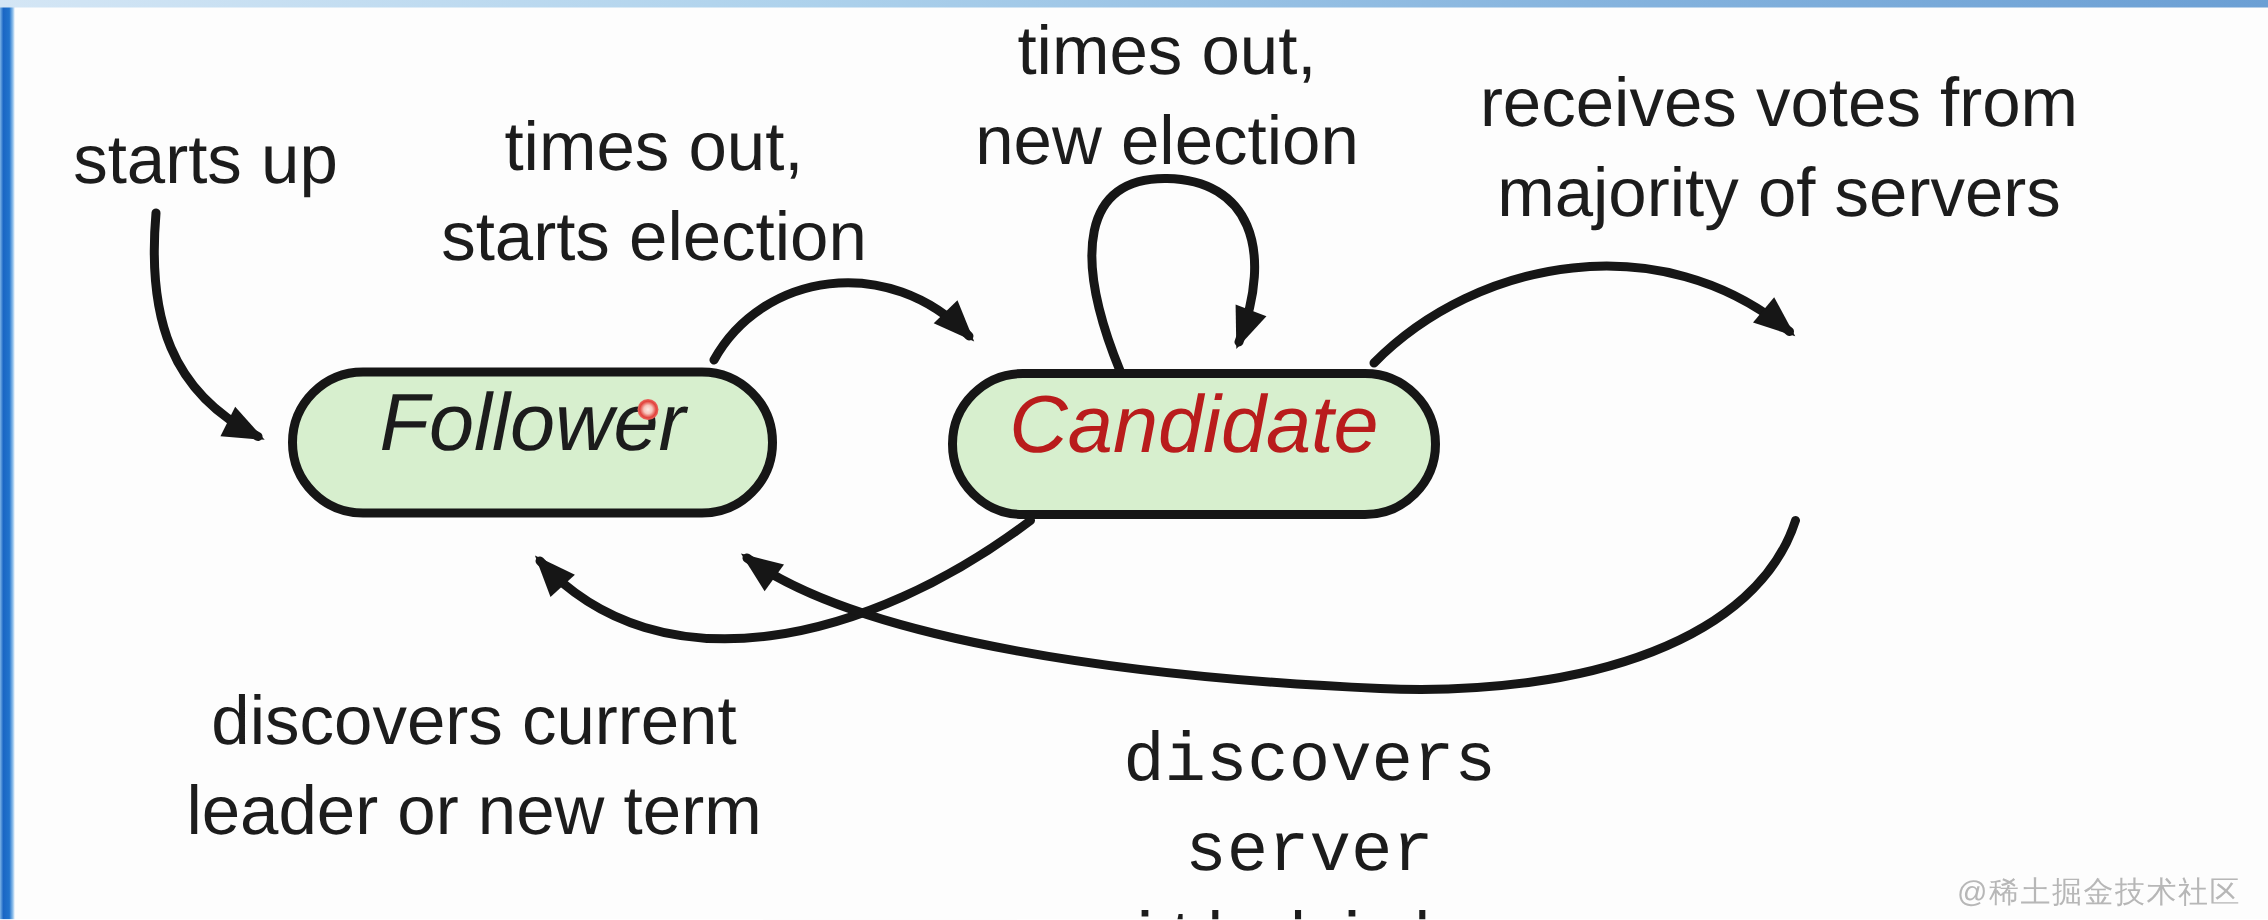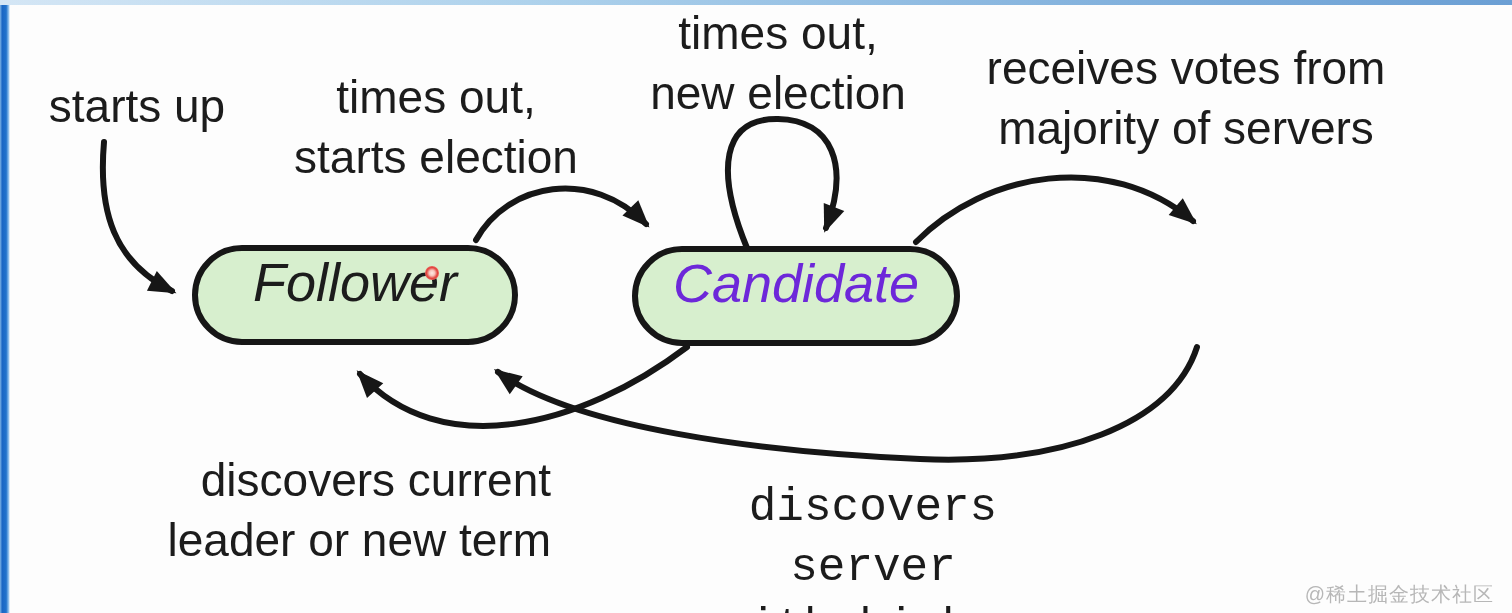--- a/index.html
+++ b/index.html
@@ -31,21 +31,21 @@
   #state-leader{left:1070px;top:245px;width:330px;}
   
   .tlabel{
     position:absolute;font-size:46px;line-height:60px;text-align:center;
     white-space:pre-line;color:#1c1c1c;
   }
   #label-starts-up{left:17px;top:76px;width:240px;}
   #label-times-out-starts{left:226px;top:67px;width:420px;}
   #label-times-out-new{left:568px;top:3px;width:420px;}
   #label-receives-votes{left:956px;top:38px;width:460px;}
-  #label-discovers-current{left:111px;top:450px;width:440px;text-align:right;}
+  #label-discovers-current{left:96px;top:450px;width:440px;}
   #label-discovers-server{left:653px;top:478px;width:440px;font-family:Liberation Mono, monospace;}
   
   .cursor-dot{
     position:absolute;left:425px;top:266px;width:14px;height:14px;border-radius:50%;
     background:radial-gradient(circle at 50% 50%, #ffe9e4 0%, #f7c5bc 28%, #e2423c 55%, #ef8a80 85%, rgba(239,138,128,0) 100%);
   }
   
   .watermark{
     position:absolute;right:18px;bottom:5px;font-size:20px;color:#b7b7b7;letter-spacing:1px;
   }
@@ -86,21 +86,21 @@
   <div class="tlabel" id="label-discovers-current" style="color: rgb(28, 28, 28);">discovers current
 leader or new term</div>
 
   <div class="tlabel" id="label-discovers-server" style="color: rgb(28, 28, 28);">discovers server
 with higher term</div>
 
   <div class="state" id="state-follower" style="background-color: rgb(215, 239, 206); border-color: rgb(22, 22, 22); color: rgb(28, 28, 28);">
     <span>Follower</span>
   </div>
 
-  <div class="state" id="state-candidate" style="background-color: rgb(215, 239, 206); border-color: rgb(22, 22, 22); color: #6d28d9;">
+  <div class="state" id="state-candidate" style="background-color: rgb(215, 239, 206); border-color: rgb(22, 22, 22); color: #b91c1c;">
     <span>Candidate</span>
   </div>
 
 
   <div class="cursor-dot"></div>
 
   <div class="watermark" style="color: rgb(183, 183, 183);">@稀土掘金技术社区</div>
 
 </div>
 

